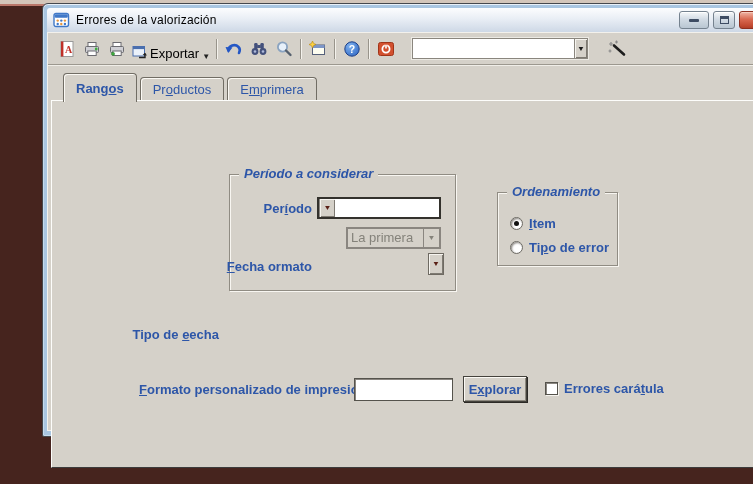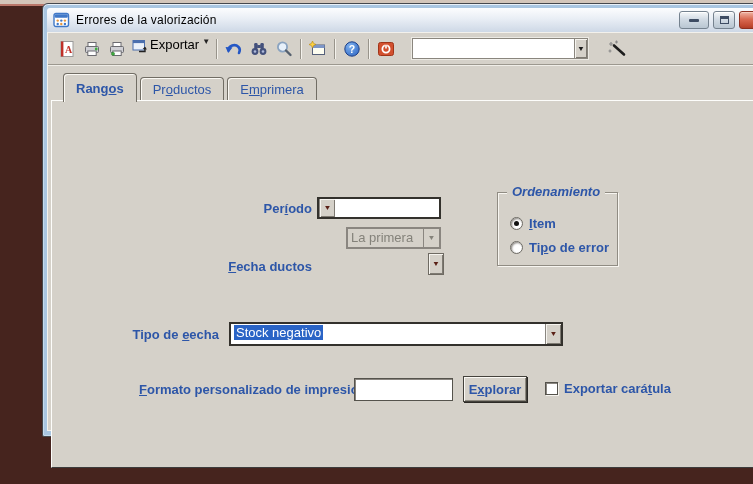--- a/index.html
+++ b/index.html
@@ -31,21 +31,21 @@
   .glyph-close { color:#fff; font-size:11px; font-weight:bold; text-shadow:0 1px 1px #7a241a; line-height:1; }
 
   
   .client { position:absolute; left:4px; top:28px; right:4px; bottom:5px;
             background:var(--client-bg,#d5d1c9); border:1px solid #f3f1ec; }
 
   
   .toolbar { position:absolute; left:0; top:0; right:0; height:32px; display:flex; align-items:center;
              padding:0 6px; border-bottom:1px solid #9c988f; box-shadow:0 1px 0 #f0eee8; }
   .tbtn { width:25px; height:24px; display:flex; align-items:center; justify-content:center; border-radius:2px; }
-  .export-group { display:flex; align-items:flex-start; height:24px; padding:0 2px; }
+  .export-group { display:flex; align-items:flex-end; height:24px; padding:0 2px; }
   .export-label { font-size:13px; color:#000; margin:0 3px 0 1px; }
   .dd-arrow { font-size:8px; color:#222; }
   .sep { width:1px; height:20px; background:#98948b; box-shadow:1px 0 0 #f4f2ec; margin:0 4px; }
   .tb-combo { margin-left:14px; width:176px; height:21px; background:#fff; display:flex;
               border:1px solid #8a867e; box-shadow:inset 1px 1px 0 #5f5c55, 0 0 0 1px #eceae4; }
   .tb-combo input { flex:1; border:0; outline:none; font-size:12px; padding:0 3px; background:#fff; }
   .tb-combo-btn { width:17px; background:#d5d1c9; border-left:1px solid #8a867e; display:flex;
                   align-items:center; justify-content:center;
                   box-shadow:inset 1px 1px 0 #f6f4ef, inset -1px -1px 0 #7e7a72; }
   .tb-combo-btn .arr { color:#1a1a1a; }
@@ -265,62 +265,59 @@
           </div>
         <div class="tab">
             <span>E</span>
             <span class="mn">m</span>
             <span>primera</span>
           </div>
       </div>
 
       <div class="page">
 
+        <div class="group" style="left:177px;top:73px;width:227px;height:117px;">
+          <span class="group-title">Período a considerar</span>
+        </div>
 
         <div class="lbl r" style="left:170px;top:100px;width:90px;"><span>Per</span><span class="mn">í</span><span>odo</span></div>
         <div class="combo" style="left:265px;top:96px;width:124px;height:22px;">
           <span class="combo-btn">
               <span class="arr">▼</span>
             </span>
         </div>
 
         <div class="combo disabled" style="left:294px;top:126px;width:95px;height:22px;">
           <span class="combo-text">La primera</span>
           <span class="combo-btn">
               <span class="arr">▼</span>
             </span>
         </div>
 
-        <div class="lbl r" style="left:160px;top:158px;width:100px;"><span></span><span class="mn">F</span><span>echa ductos</span></div>
+        <div class="lbl r" style="left:160px;top:158px;width:100px;"><span></span><span class="mn">F</span><span>echa ormato</span></div>
         <div class="spin-btn" style="left:376px;top:152px;height:22px;">
             <span class="arr">▼</span>
           </div>
 
         <div class="group" style="left:445px;top:91px;width:121px;height:74px;">
           <span class="group-title">Ordenamiento</span>
         </div>
         <div class="radio selected" style="left:458px;top:116px;"></div>
         <div class="lbl" style="left:477px;top:115px;"><span></span><span class="mn">I</span><span>tem</span></div>
         <div class="radio" style="left:458px;top:140px;"></div>
         <div class="lbl" style="left:477px;top:139px;"><span>Ti</span><span class="mn">p</span><span>o de error</span></div>
 
         <div class="lbl r" style="left:60px;top:226px;width:107px;"><span>Tipo de </span><span class="mn">e</span><span>echa</span></div>
-        <div class="combo" style="left:177px;top:221px;width:334px;height:24px;">
-          <span class="combo-text"><span class="sel">Stock negativo</span></span>
-          <span class="combo-btn">
-              <span class="arr">▼</span>
-            </span>
-        </div>
 
         <div class="lbl" style="left:87px;top:281px;"><span></span><span class="mn">F</span><span>ormato personalizado de impresión</span></div>
         <input class="txt-input" style="left: 302px; top: 277px; width: 99px; height: 23px;" value="">
         <div class="btn" style="left:411px;top:275px;width:64px;height:26px;">
             <span>E</span>
             <span class="mn">x</span>
             <span>plorar</span>
           </div>
         <div class="checkbox" style="left:493px;top:281px;"></div>
-        <div class="lbl" style="left:512px;top:280px;"><span>Exportar cará</span><span class="mn">t</span><span>ula</span></div>
+        <div class="lbl" style="left:512px;top:280px;"><span>Errores cará</span><span class="mn">t</span><span>ula</span></div>
 
       </div>
     </div>
   </div>
 </div>
 
 </body></html>

